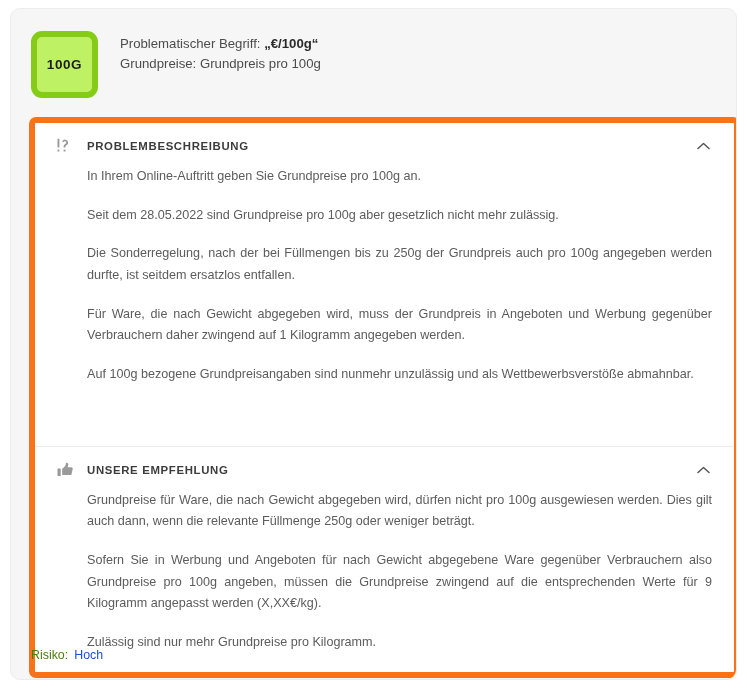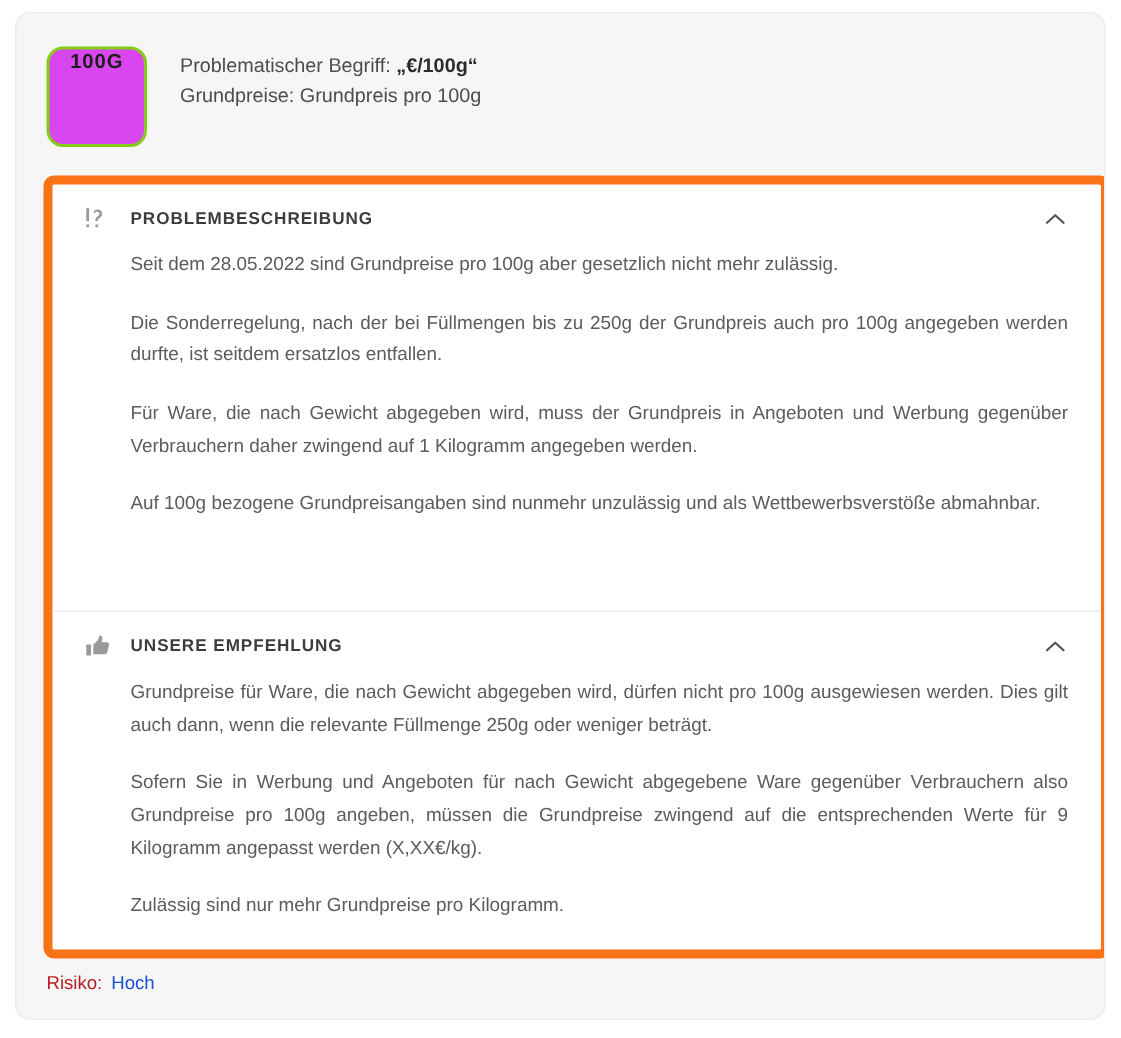--- a/index.html
+++ b/index.html
@@ -42,25 +42,25 @@
     align-items: flex-start;
     padding: 22px 20px 0 20px;
     box-sizing: border-box;
   }
 
   .badge {
     width: 67px;
     height: 67px;
     min-width: 67px;
     box-sizing: border-box;
-    background: #d946ef;
-    border: 2px solid #84cc16;
+    background: #bef264;
+    border: 6px solid #84cc16;
     border-radius: 11px;
     display: flex;
-    align-items: flex-start;
+    align-items: center;
     justify-content: center;
     font-size: 13.5px;
     font-weight: bold;
     letter-spacing: 0.6px;
     color: #1d1d1d;
   }
 
   .header-texts {
     padding-left: 22px;
     padding-top: 3px;
@@ -161,21 +161,21 @@
     width: 100%;
     box-sizing: border-box;
     padding: 0 0 0 20px;
     height: 48px;
     display: flex;
     align-items: center;
   }
 
   .risk-label {
     font-size: 12.4px;
-    color: #b91c1c;
+    color: #4d7c0f;
     font-weight: normal;
   }
   .risk-value {
     font-size: 12.4px;
     color: #e0575c;
     margin-left: 6px;
   }
 </style>
 </head>
 <body>
@@ -211,20 +211,21 @@
             </svg>
           </span>
           <span class="section-title">PROBLEMBESCHREIBUNG</span>
           <span class="chevron">
             <svg width="13" height="8" viewBox="0 0 13 8" aria-hidden="true">
               <path d="M1 6.5 L6.5 1.5 L12 6.5" fill="none" stroke="#555555" stroke-width="1.5" stroke-linecap="round" stroke-linejoin="round"></path>
             </svg>
           </span>
         </div>
         <div class="section-body">
+          <p class="para">In Ihrem Online-Auftritt geben Sie Grundpreise pro 100g an.</p>
           <p class="para">Seit dem 28.05.2022 sind Grundpreise pro 100g aber gesetzlich nicht mehr zulässig.</p>
           <p class="para">Die Sonderregelung, nach der bei Füllmengen bis zu 250g der Grundpreis auch pro 100g angegeben werden durfte, ist seitdem ersatzlos entfallen.</p>
           <p class="para">Für Ware, die nach Gewicht abgegeben wird, muss der Grundpreis in Angeboten und Werbung gegenüber Verbrauchern daher zwingend auf 1 Kilogramm angegeben werden.</p>
           <p class="para">Auf 100g bezogene Grundpreisangaben sind nunmehr unzulässig und als Wettbewerbsverstöße abmahnbar.</p>
         </div>
       </div>
 
       <div class="section">
         <div class="section-head">
           <span class="section-icon">

